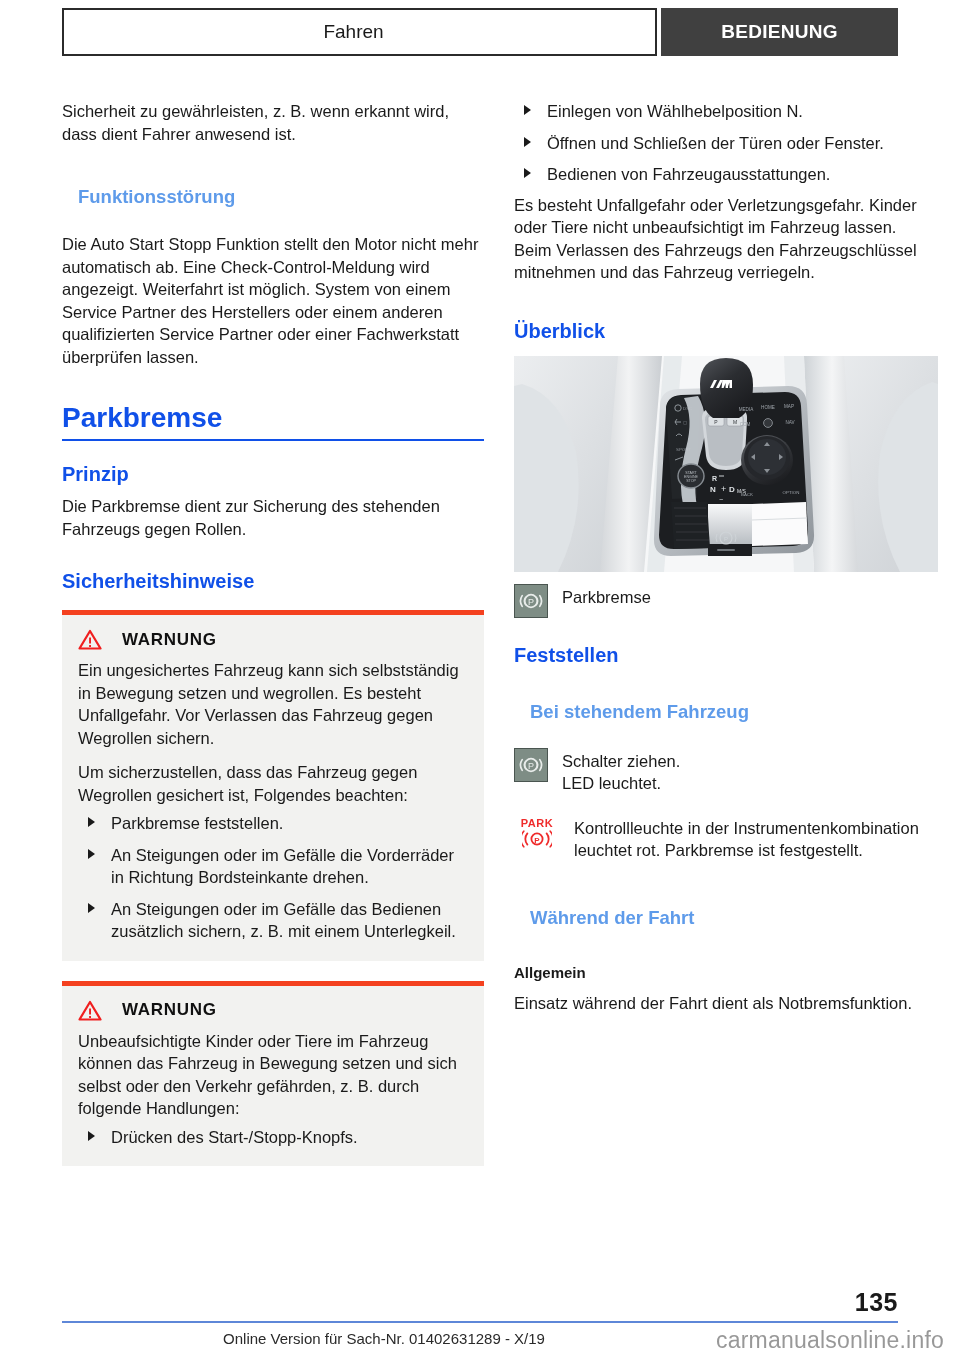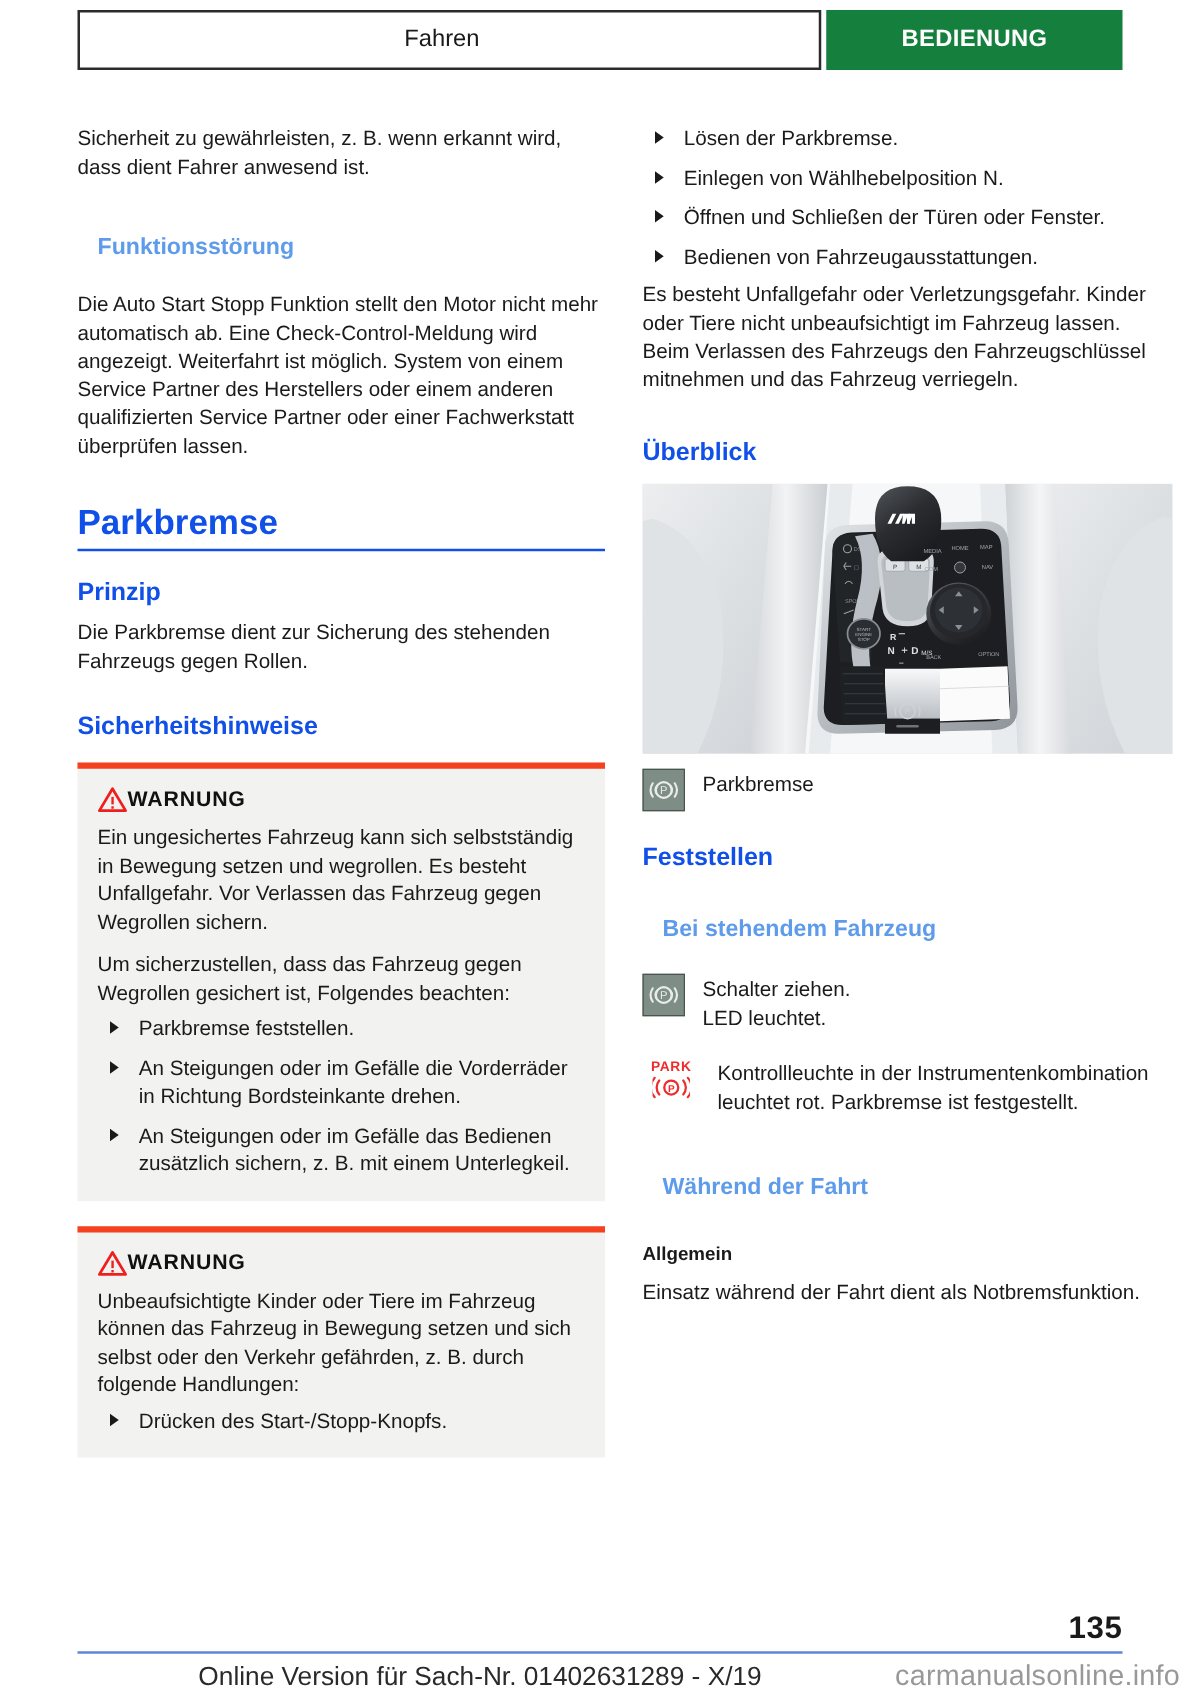--- a/index.html
+++ b/index.html
@@ -30,21 +30,21 @@
     justify-content: center;
     padding-right: 12px;
   }
   .header-left span {
     font-size: 19px;
     color: #1a1a1a;
   }
   .header-right {
     flex: 1 1 auto;
     margin-left: 4px;
-    background: #15803d;
+    background: #404040;
     display: flex;
     align-items: center;
     justify-content: center;
   }
   .header-right span {
     font-size: 19px;
     font-weight: bold;
     color: #ffffff;
     letter-spacing: 0.3px;
   }
@@ -128,21 +128,21 @@
 
   
   .warning {
     background: #f2f2f0;
     border-top: 5px solid #f4411f;
     padding: 14px 16px 18px 16px;
   }
   .warning-head {
     display: flex;
     align-items: center;
-    gap: 0;
+    gap: 20px;
     margin-bottom: 9px;
   }
   .warning-head .label {
     font-size: 17px;
     font-weight: bold;
     letter-spacing: 0.7px;
     color: #111111;
   }
   .warn-tri { display:block; }
 
@@ -205,21 +205,21 @@
     font-size: 25px;
     font-weight: bold;
     color: #1a1a1a;
     letter-spacing: 0.5px;
   }
   .footer-note {
     position: absolute;
     left: 0; top: 1330px;
     width: 768px;
     text-align: center;
-    font-size: 21px;
+    font-size: 15px;
     color: #2a2a2a;
   }
   .watermark {
     position: absolute;
     right: 16px; top: 1327px;
     font-size: 23px;
     color: #5a5a5a;
     opacity: 0.62;
     letter-spacing: 0.2px;
   }
@@ -292,21 +292,20 @@
     <ul class="bullets">
       <li><span class="tri"></span><span>Drücken des Start-/Stopp-Knopfs.</span></li>
     </ul>
   </div>
 
 </div>
 
 <div class="col col-right">
 
   <ul class="bullets" style="margin-top:-6px;">
-    <li><span class="tri"></span><span>Lösen der Parkbremse.</span></li>
     <li><span class="tri"></span><span>Einlegen von Wählhebelposition N.</span></li>
     <li><span class="tri"></span><span>Öffnen und Schließen der Türen oder Fenster.</span></li>
     <li><span class="tri"></span><span>Bedienen von Fahrzeugausstattungen.</span></li>
   </ul>
   <div class="sp-8"></div>
   <p class="body">Es besteht Unfallgefahr oder Verletzungsgefahr. Kinder oder Tiere nicht unbeaufsichtigt im Fahrzeug lassen. Beim Verlassen des Fahrzeugs den Fahrzeugschlüssel mitnehmen und das Fahrzeug verriegeln.</p>
 
   <div class="sp-34"></div>
   <h2 class="sub">Überblick</h2>
   <div class="sp-12"></div>

